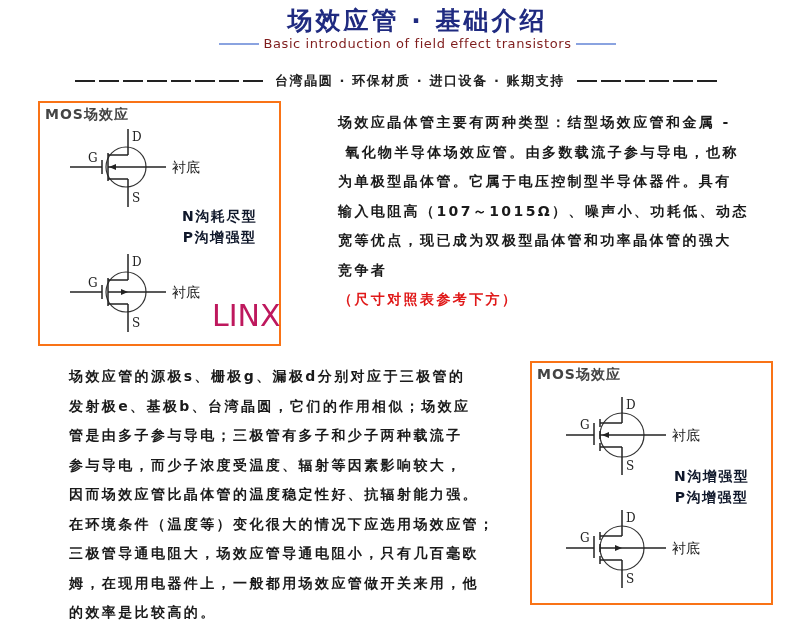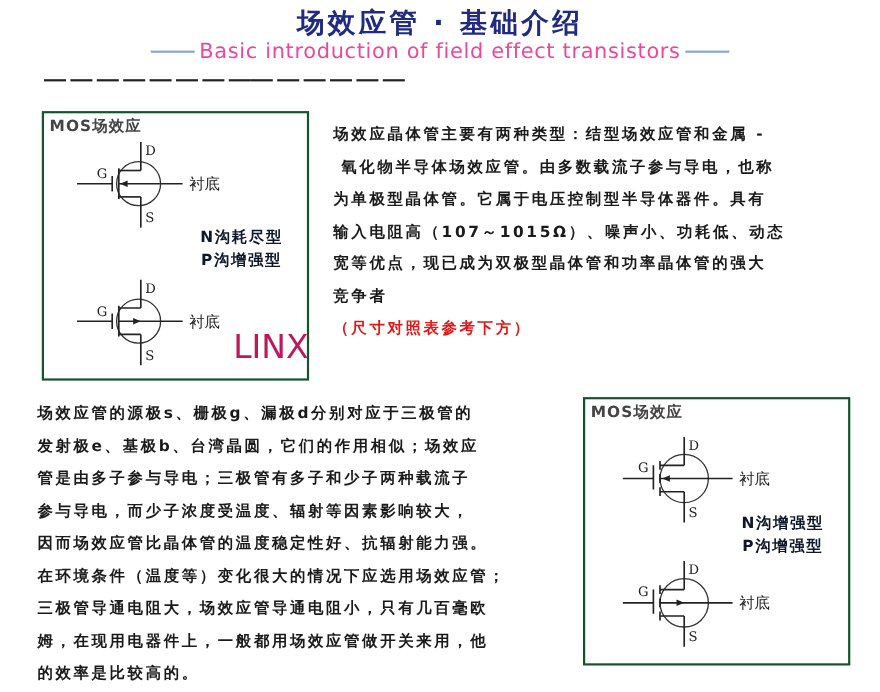--- a/index.html
+++ b/index.html
@@ -1,28 +1,28 @@
 <!DOCTYPE html>
 <html><head>
 <meta charset="utf-8">
 <style>
   * { margin:0; padding:0; box-sizing:border-box; }
   body { width:800px; height:629px; background:#ffffff; position:relative; overflow:hidden;
          font-family:"DejaVu Sans", "Liberation Sans", sans-serif; color:#1a1a1a; }
-  .abs { position:absolute; }
+  .abs { position:absolute;padding-left:35px; }
   #title { left:0; width:800px; top:4px; text-align:center; font-size:25px; font-weight:bold;
            color:#1f2a80; letter-spacing:3px; }
   #subtitle-row { left:0; width:800px; top:36px; display:flex; justify-content:center; align-items:center; }
   .sub-line { width:40px; height:2px; background:#8aa3e0; }
-  #subtitle { color:#ec4899; font-size:19px; margin:0 4px; letter-spacing:0.6px; font-family:"DejaVu Sans", sans-serif; }
+  #subtitle { color:#7f1d1d; font-size:13px; margin:0 4px; letter-spacing:0.6px; font-family:"DejaVu Sans", sans-serif; }
   #features-row { left:0; width:800px; top:72px; display:flex; align-items:center; }
   .dash-group { display:flex; gap:4px; }
   .dash { height:2px; background:#222; width:20px; }
   #features { font-size:13px; font-weight:bold; letter-spacing:1.6px; color:#222; margin:0 12px; }
-  .box { border:2px solid #14532d; background:#fff; }
+  .box { border:2px solid #f97316; background:#fff; }
   .box-title { position:absolute; left:5px; top:3px; font-size:14px; font-weight:bold; color:#444; letter-spacing:1px; }
   .sym { position:absolute; }
   .type-label { position:absolute; font-size:14px; font-weight:bold; color:#0f172a; letter-spacing:1.5px; line-height:21px; text-align:center; }
   .para { font-size:14px; font-weight:bold; color:#1a1a1a; letter-spacing:2.4px; line-height:29.5px; }
   #para1 { left:303px; top:108px; width:480px; }
   #para1-note { color:#e01818; font-weight:bold; font-size:14px; letter-spacing:2.4px; }
   #para2 { left:34px; top:362px; width:495px; }
   .watermark { position:absolute; font-size:30px; color:#be185d; font-family:"DejaVu Sans", sans-serif; letter-spacing:0; }
   .sym-label { font-family:"DejaVu Serif", serif; font-size:12px; fill:#222; }
   .sym-cn { font-family:"DejaVu Sans", sans-serif; font-size:14px; fill:#222; }
@@ -42,20 +42,21 @@
   <div class="dash-group" style="margin-left:40px;">
     <div class="dash"></div>
       <div class="dash"></div>
       <div class="dash"></div>
       <div class="dash"></div>
     <div class="dash"></div>
       <div class="dash"></div>
       <div class="dash"></div>
       <div class="dash"></div>
   </div>
+  <div id="features">台湾晶圆 · 环保材质 · 进口设备 · 账期支持</div>
   <div class="dash-group">
     <div class="dash"></div>
       <div class="dash"></div>
       <div class="dash"></div>
       <div class="dash"></div>
     <div class="dash"></div>
       <div class="dash"></div>
   </div>
 </div>
 

